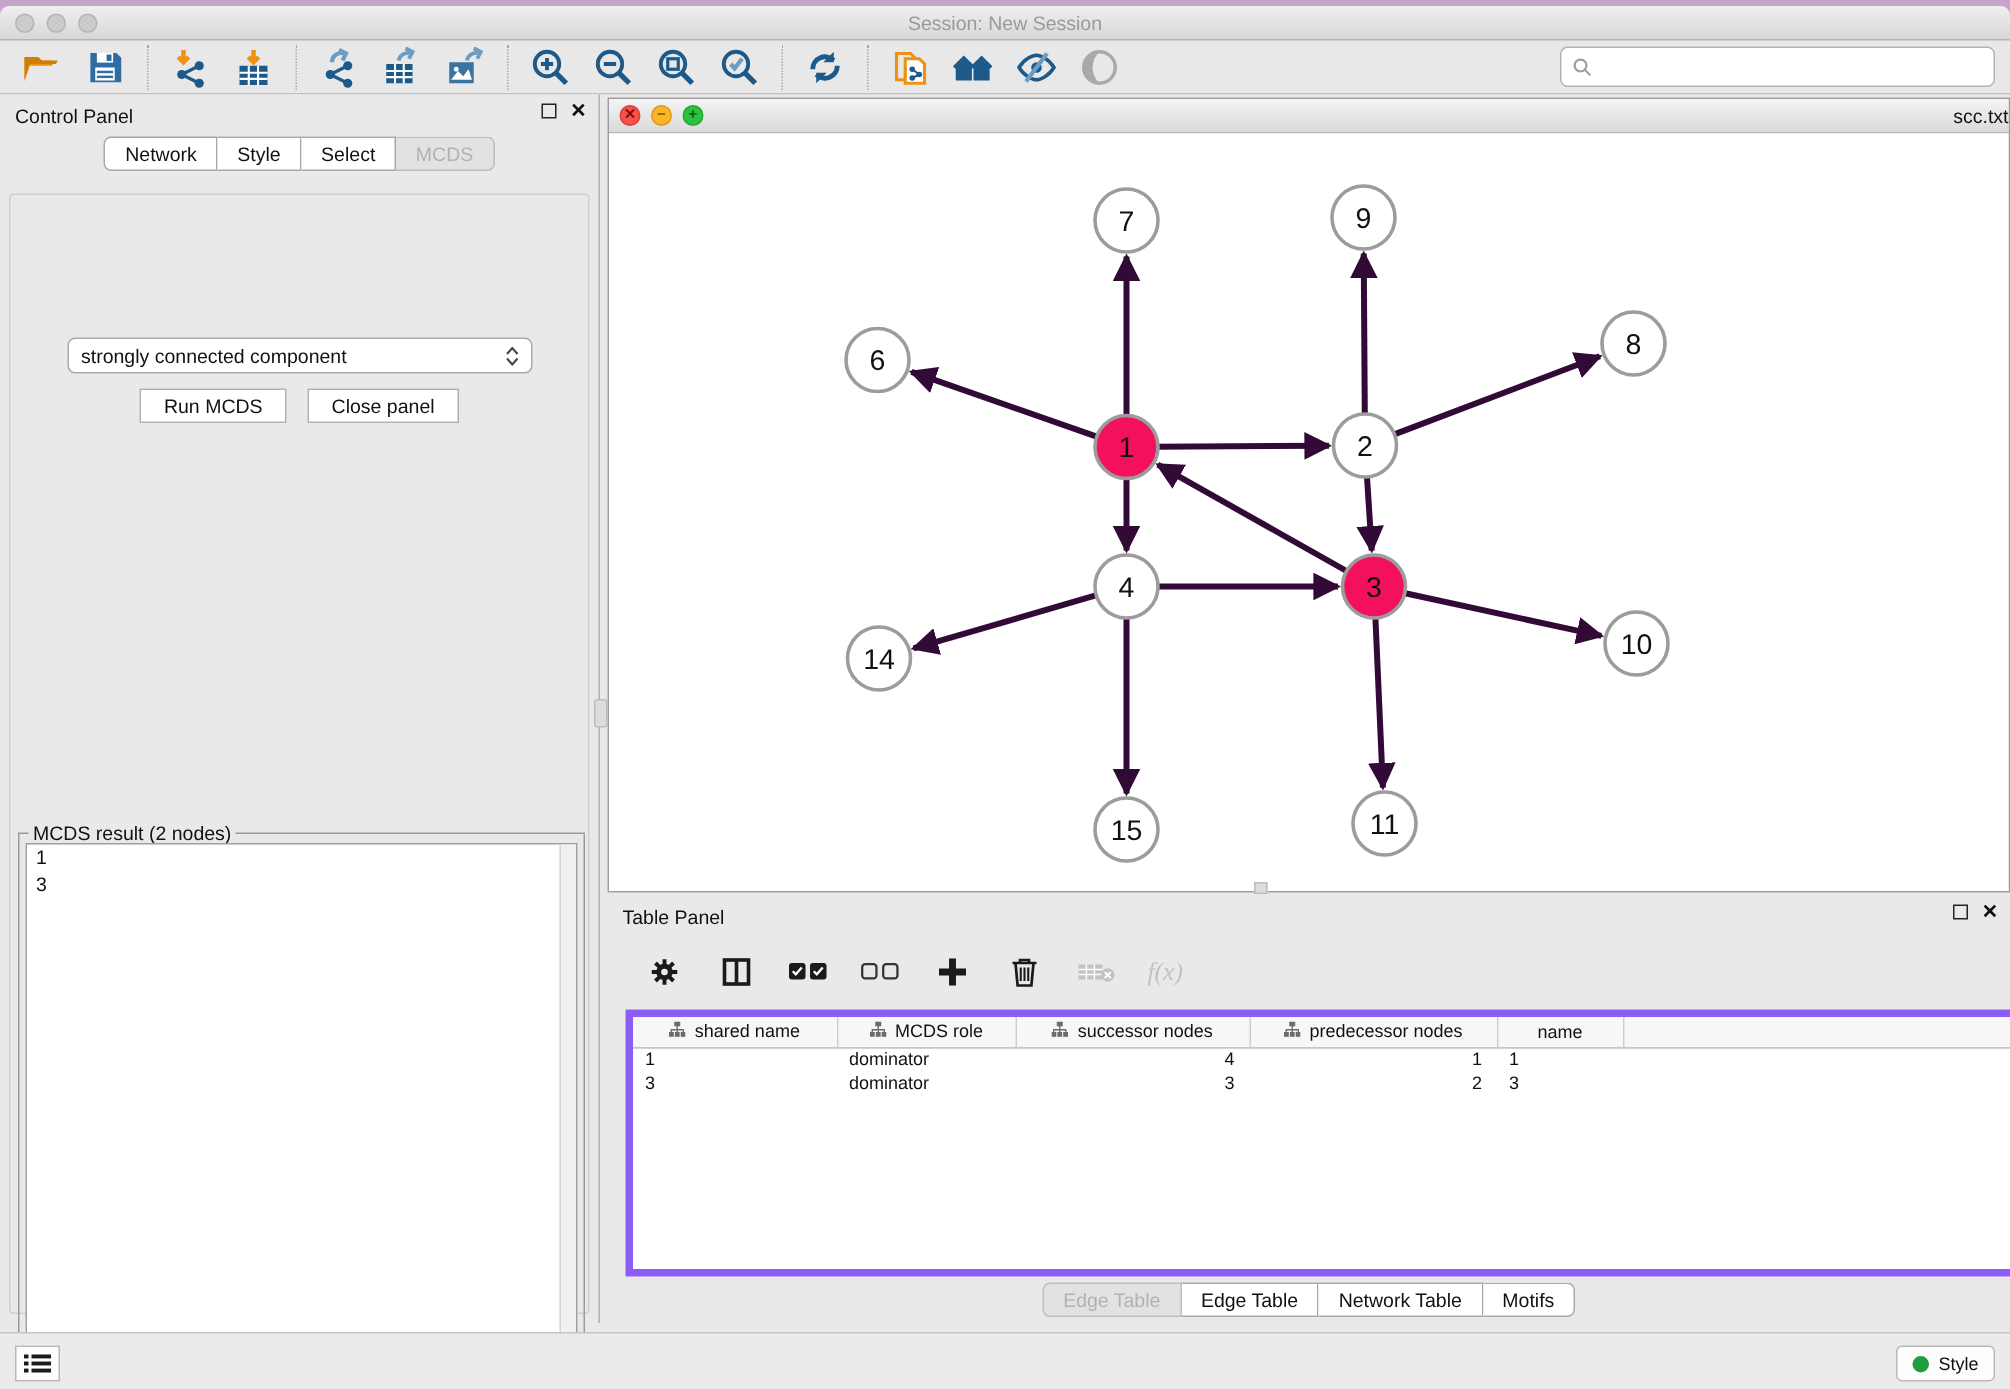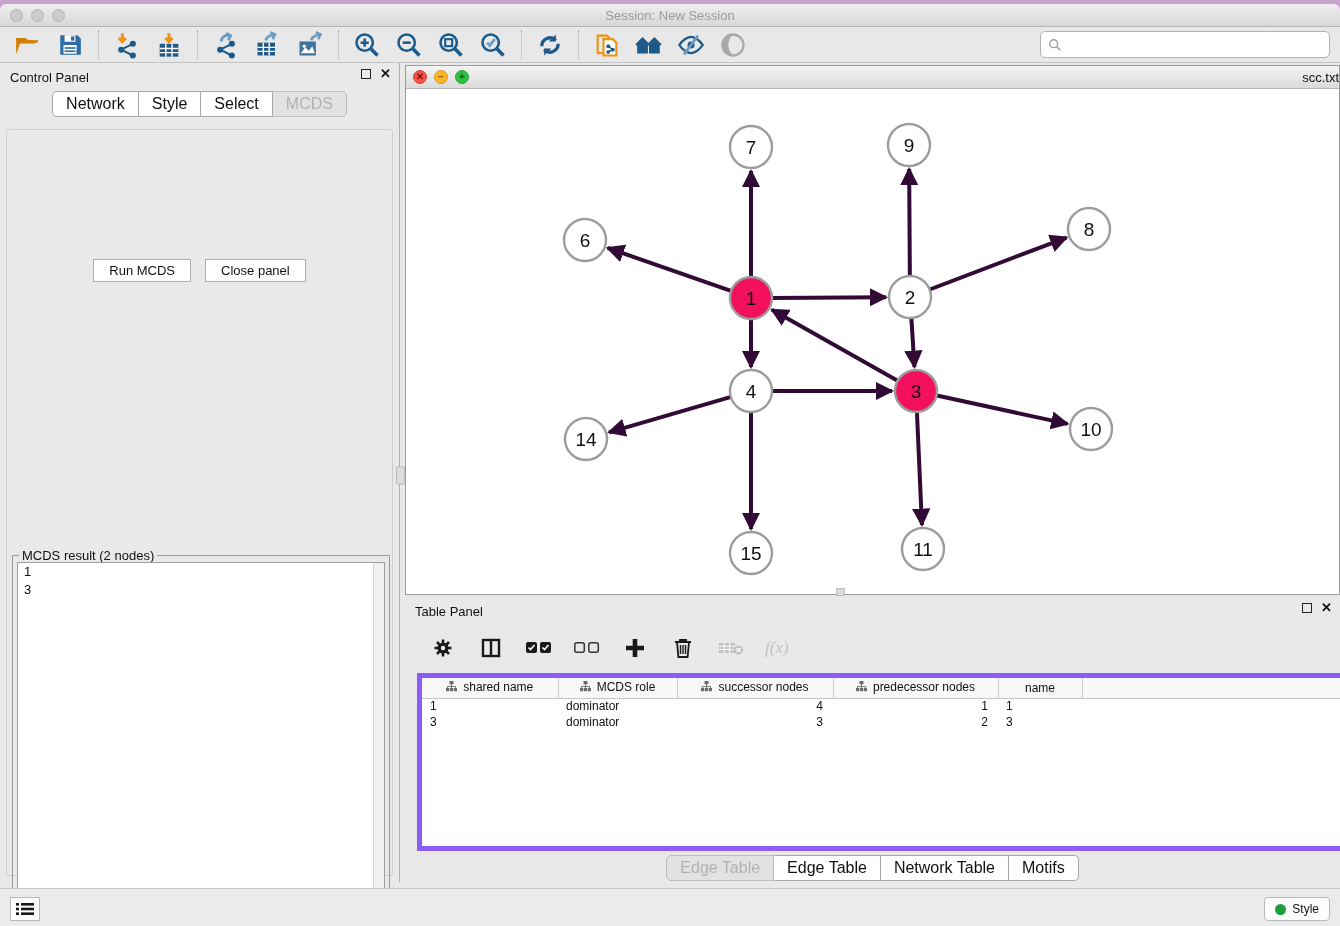--- a/index.html
+++ b/index.html
@@ -33,21 +33,21 @@
   .control-panel { position:absolute; left:0; top:63px; width:400px; height:819px;
     background:#e9e9e9; border-right:1px solid #b0b0b0; }
   .panel-header { position:relative; height:28px; display:flex; align-items:center;
     padding:0 10px; font-size:13px; color:#111; }
   .panel-header .win-btns { position:absolute; right:8px; top:6px; display:flex; gap:9px; align-items:center; }
   .float-glyph { width:10px; height:10px; border:1.5px solid #222; display:inline-block; }
   .close-glyph { font-size:13px; font-weight:bold; color:#111; line-height:10px; }
 
   .tabs-row { display:flex; justify-content:center; }
   .tab { background:#fff; border:1px solid #a8a8a8; border-left-width:0;
-    padding:3px 13px; font-size:16px; color:#111; cursor:default; }
+    padding:3px 13px; font-size:13px; color:#111; cursor:default; }
   .tab:first-child { border-left-width:1px; border-radius:5px 0 0 5px; }
   .tab:last-child { border-radius:0 5px 5px 0; }
   .tab.active { background:#e2e2e2; color:#b2b2b2; border-color:#bdbdbd; }
 
   .cp-body { position:absolute; left:6px; right:6px; top:66px; bottom:6px;
     border:1px solid #cfcfcf; border-radius:3px; }
   .opt-label { text-align:center; margin-top:18px; font-size:13px; color:#111; }
   .mac-select { position:absolute; left:38px; top:95px; width:310px; height:24px; background:#fff;
     border:1px solid #a9a9a9; border-radius:5px; display:flex; align-items:center;
     padding:0 8px; font-size:13px; color:#111; }
@@ -285,20 +285,31 @@
       <span class="close-glyph">✕</span>
     </span>
   </div>
   <div class="tabs-row" id="cp-tabs">
       <span class="tab">Network</span>
       <span class="tab">Style</span>
       <span class="tab">Select</span>
       <span class="tab active">MCDS</span>
     </div>
   <div class="cp-body">
+    <div class="mac-select">
+      <span>strongly connected component</span>
+      <span class="chev">
+        <svg width="9" height="6" viewBox="0 0 9 6">
+            <path d="M1 5l3.5-4L8 5" fill="none" stroke="#444" stroke-width="1.4"></path>
+          </svg>
+        <svg width="9" height="6" viewBox="0 0 9 6">
+            <path d="M1 1l3.5 4L8 1" fill="none" stroke="#444" stroke-width="1.4"></path>
+          </svg>
+      </span>
+    </div>
     <div class="btn-row">
       <button class="mac-btn">Run MCDS</button>
       <button class="mac-btn">Close panel</button>
     </div>
     <div class="result-box">
       <span class="legend">MCDS result (2 nodes)</span>
       <div class="result-inner">
         <div id="result-items">
             <div class="result-item">1</div>
             <div class="result-item">3</div>

